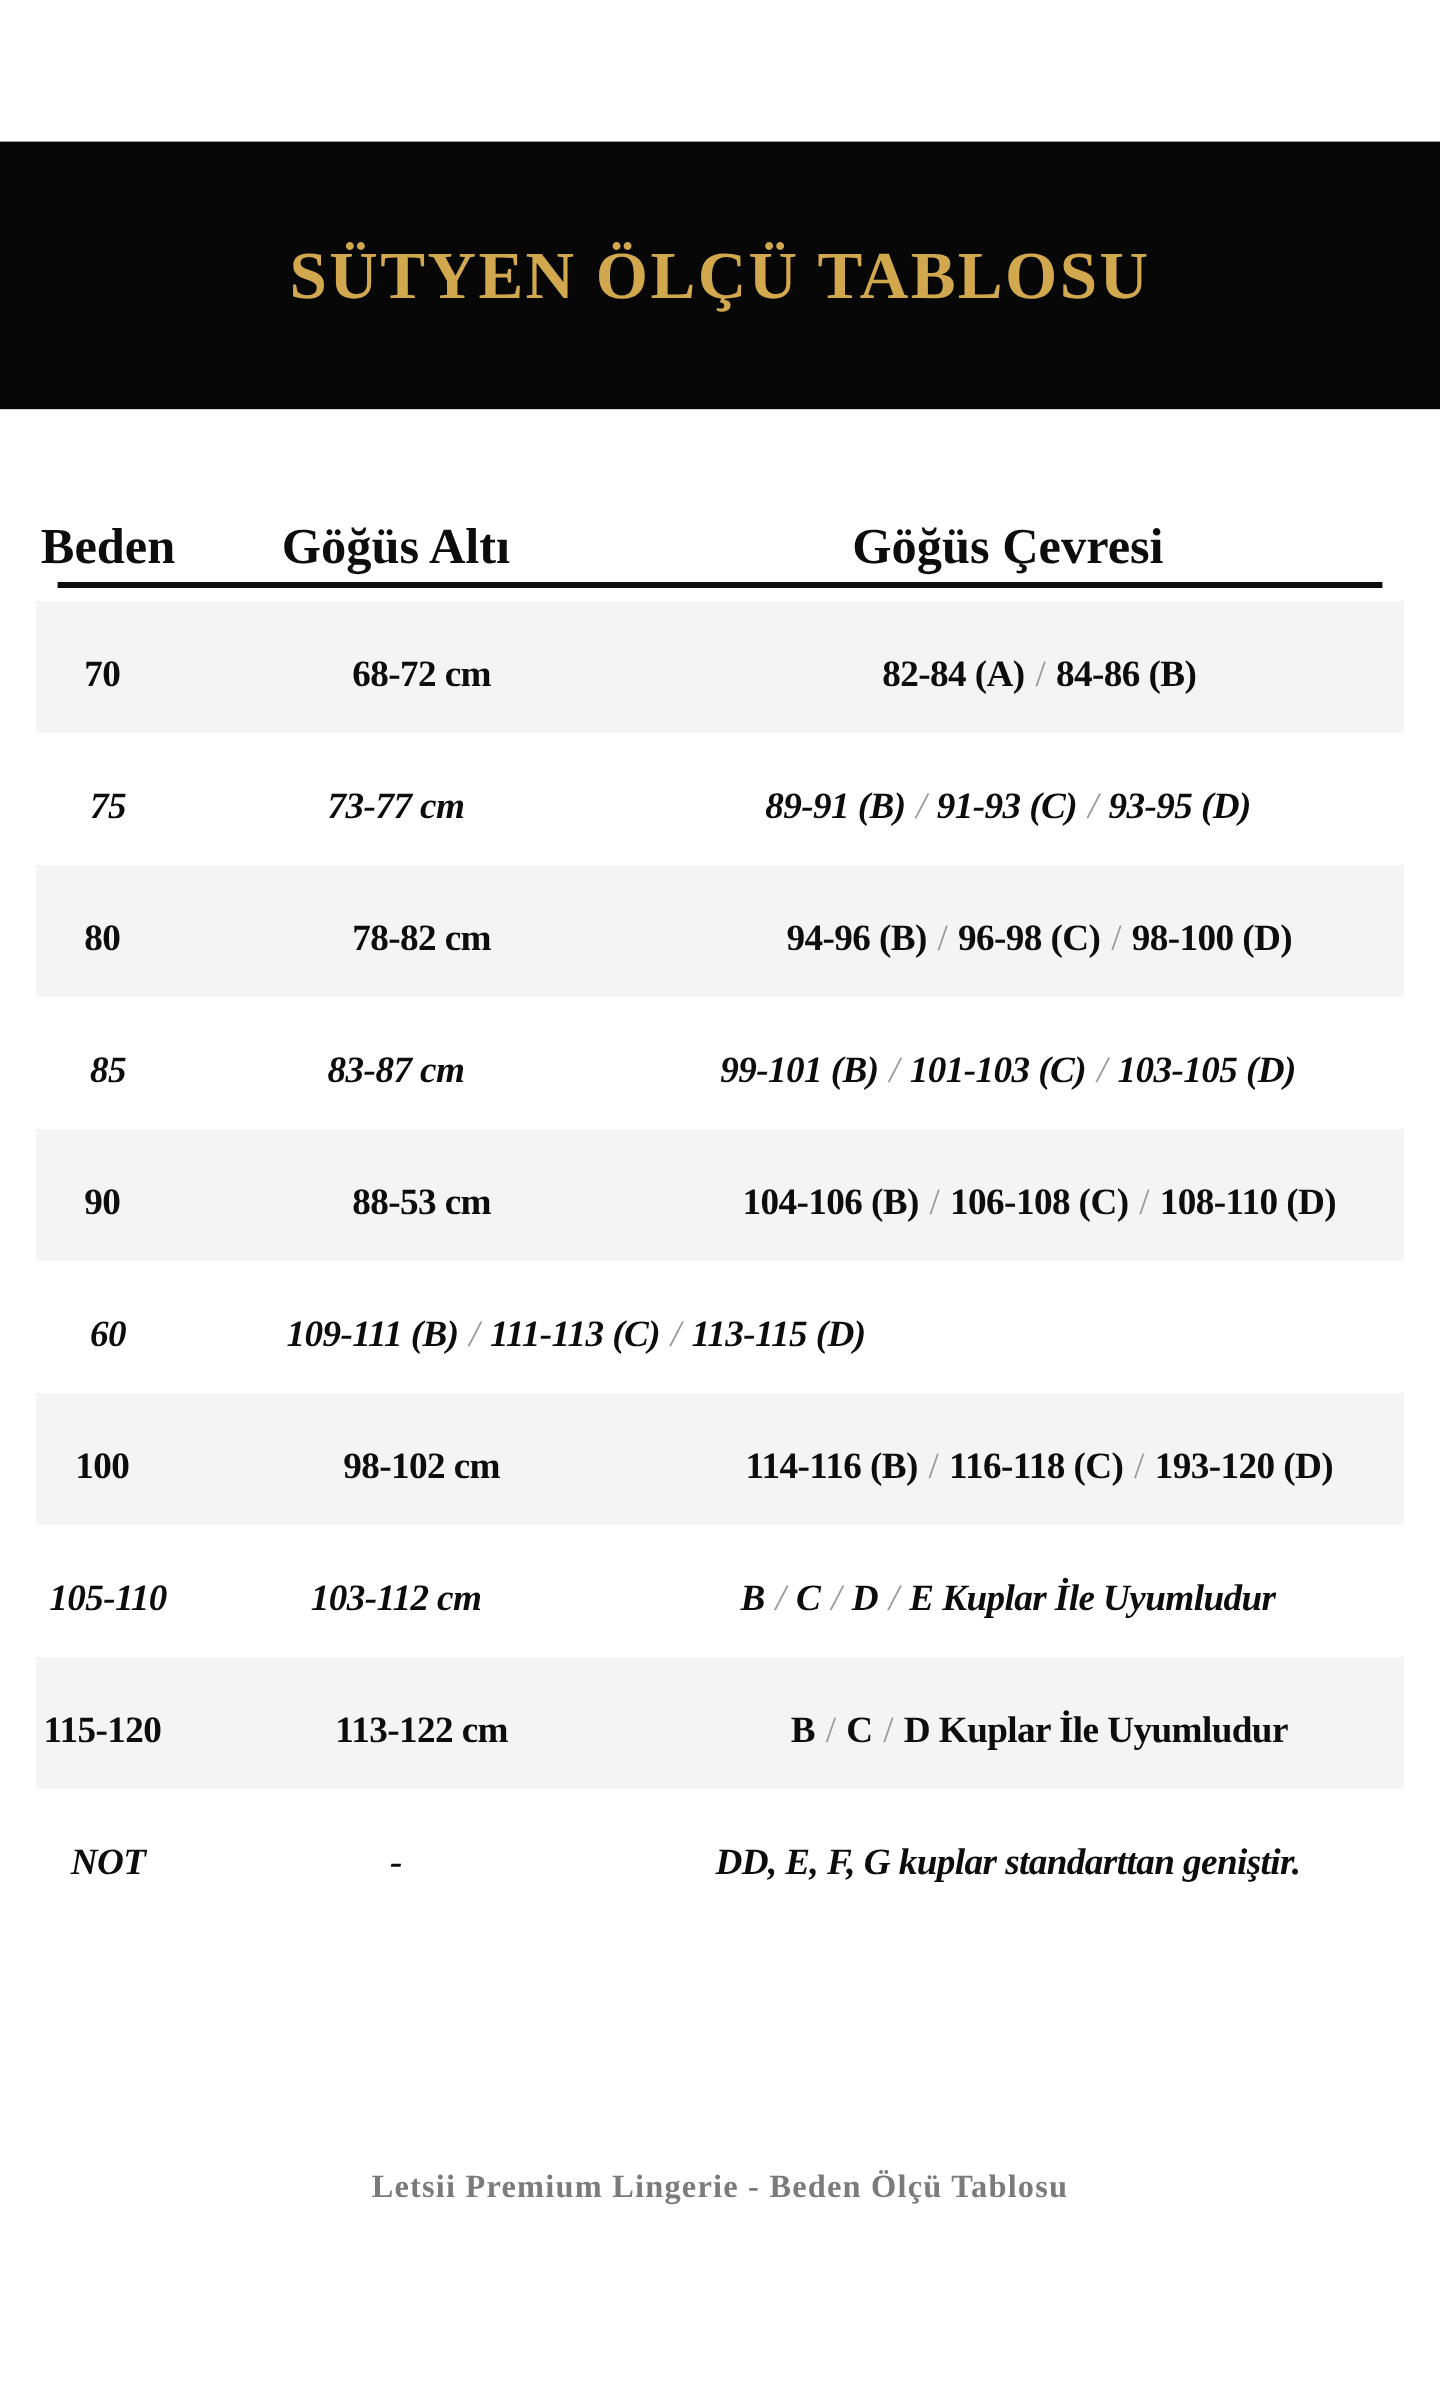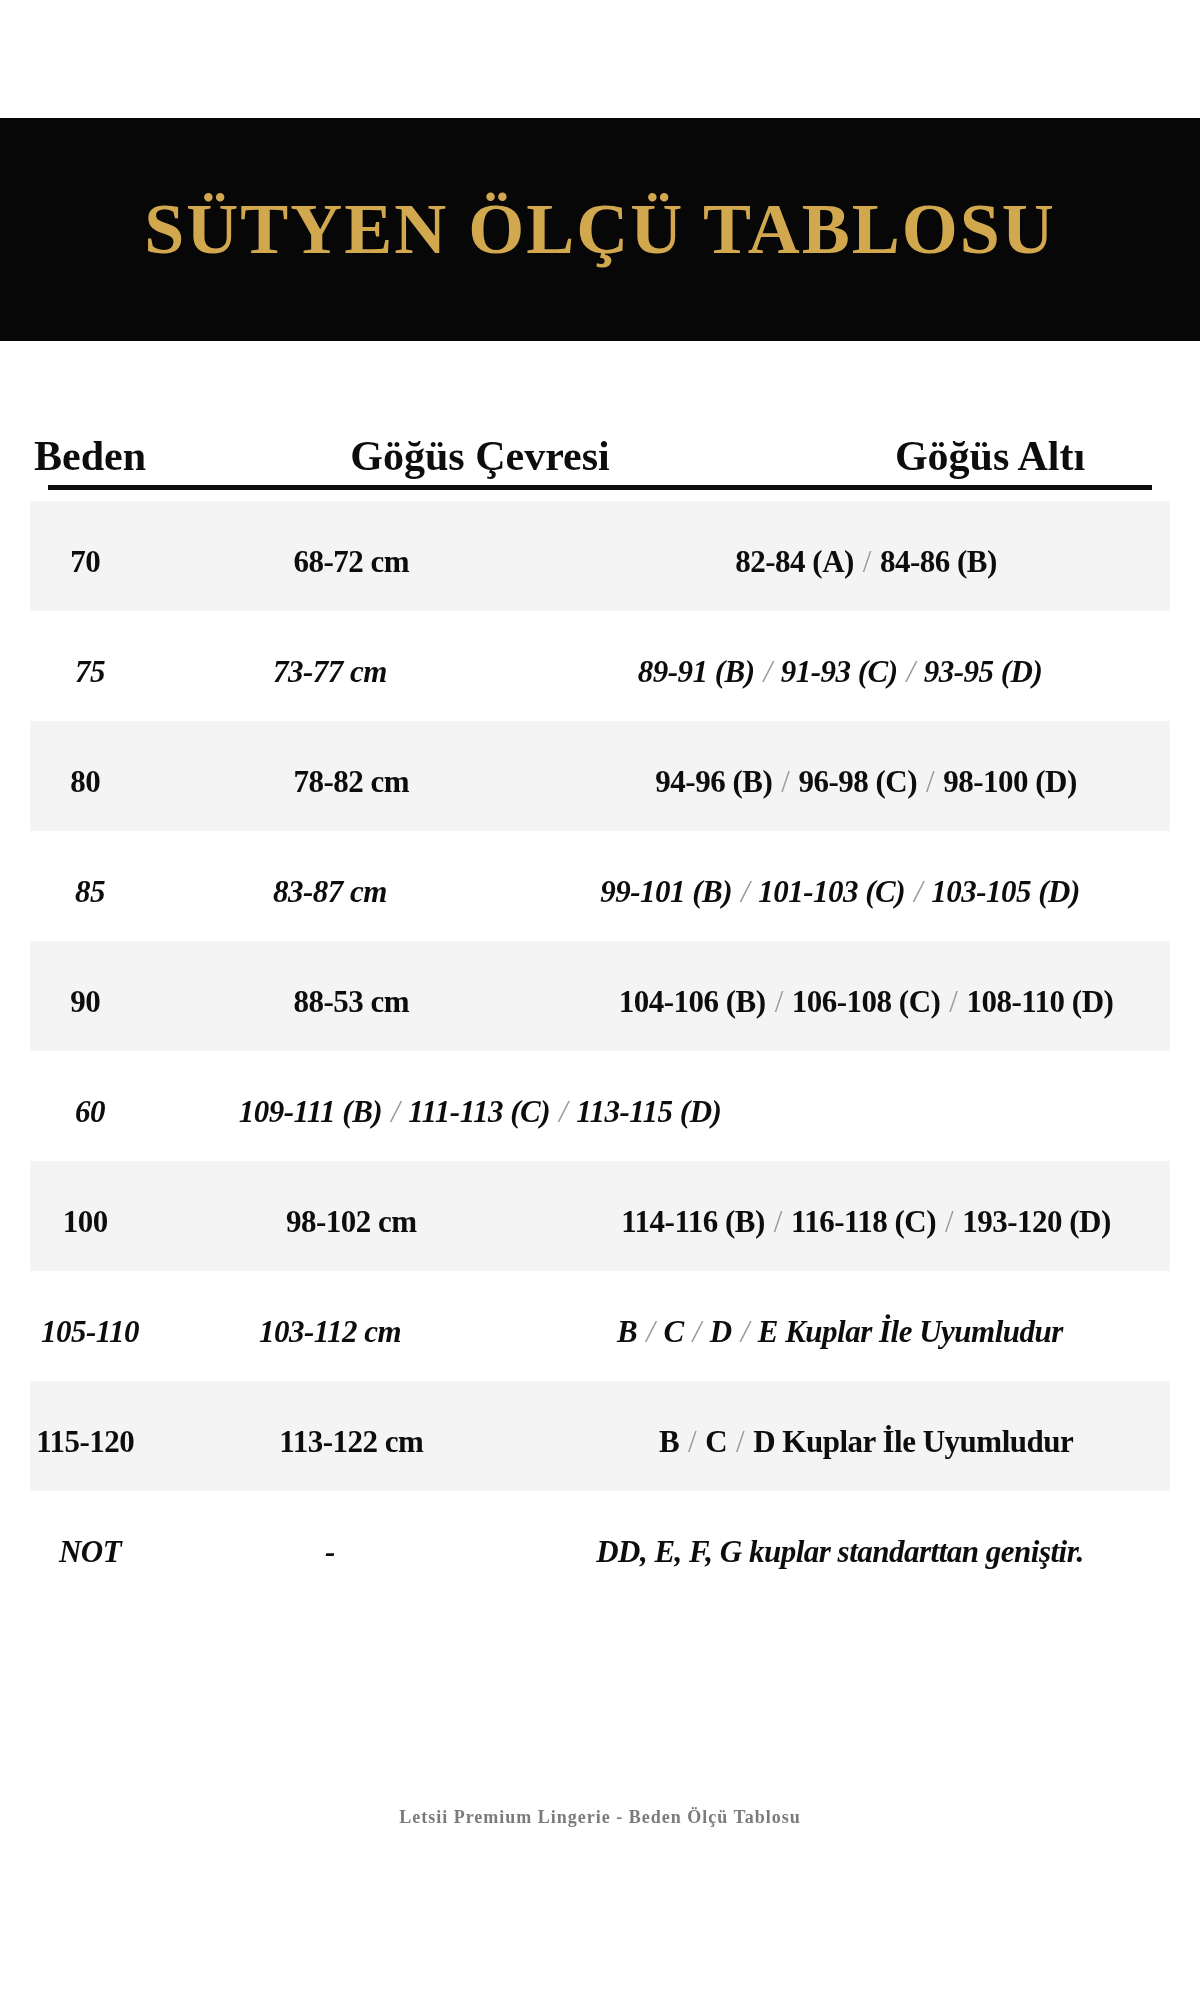--- a/index.html
+++ b/index.html
@@ -13,21 +13,21 @@
   
   .banner {
     margin-top: 118px;
     height: 223px;
     background: #070707;
     display: flex;
     align-items: center;
     justify-content: center;
   }
   .banner h1 {
-    font-size: 72px;
+    font-size: 56px;
     font-weight: bold;
     letter-spacing: 2px;
     color: #d2a84f;
     white-space: nowrap;
   }
 
   
   .table-wrap { margin: 0 30px; }
 
   .table-header {
@@ -71,38 +71,38 @@
   .slash {
     color: #9a9a9a;
     font-weight: normal;
     padding: 0 9px;
   }
 
   
   .footer {
     margin-top: 206px;
     text-align: center;
-    font-size: 18px;
+    font-size: 27px;
     letter-spacing: 1px;
     color: #7b7b7b;
     font-weight: bold;
   }
 </style>
 </head>
 <body>
 
 <div class="banner">
   <h1>SÜTYEN ÖLÇÜ TABLOSU</h1>
 </div>
 
 <div class="table-wrap">
   <div class="table-header">
     <div class="cell col-size">Beden</div>
+    <div class="cell col-underbust">Göğüs Altı</div>
     <div class="cell col-bust">Göğüs Çevresi</div>
-    <div class="cell col-underbust">Göğüs Altı</div>
   </div>
   <div class="header-rule"></div>
   <div class="table-body">
       <div class="row striped">
         <div class="cell col-size">70</div>
         <div class="cell col-underbust">68-72 cm</div>
         <div class="cell col-bust"><span>82-84 (A)</span><span class="slash">/</span><span>84-86 (B)</span></div>
       </div>
       <div class="row plain">
         <div class="cell col-size">75</div>

